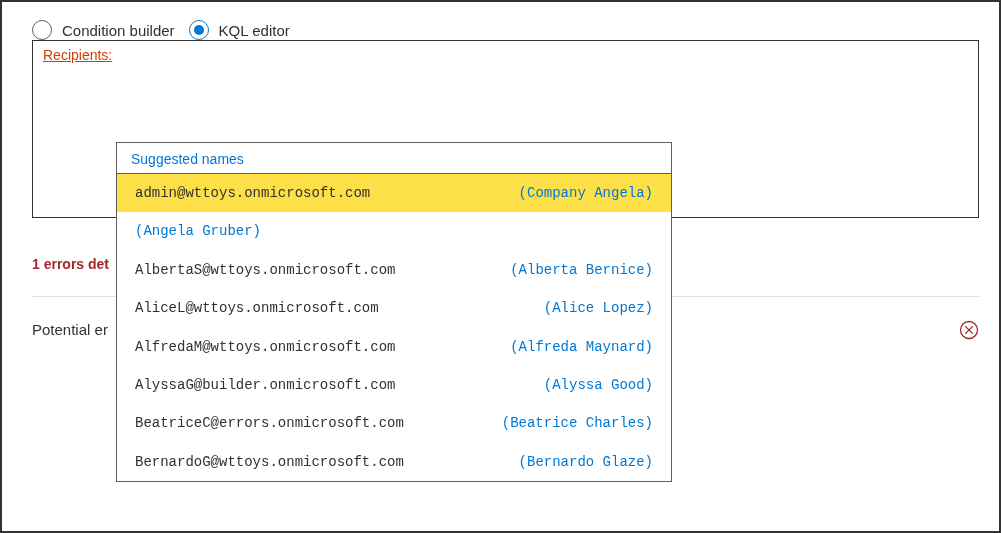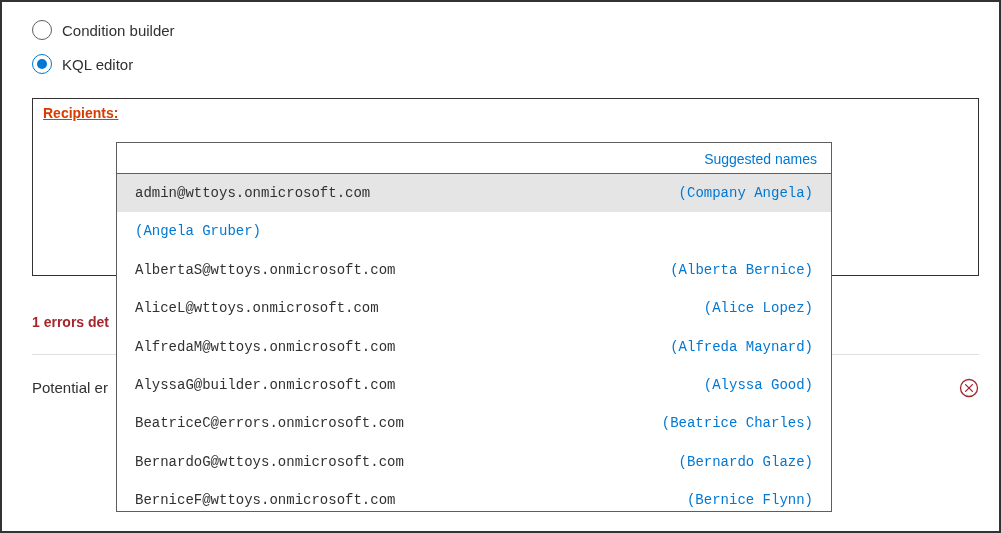--- a/index.html
+++ b/index.html
@@ -14,21 +14,21 @@
       position: relative;
       overflow: hidden;
     }
     .frame {
       position: absolute;
       inset: 0;
       border: 2px solid #333;
       padding: 18px 20px 20px 30px;
     }
     
-    .radios { display: flex; flex-direction: column; gap: 14px; margin-bottom: 24px; }
+    .radios { display: flex; flex-direction: row; gap: 14px; }
     .radio-row { display: flex; align-items: center; gap: 10px; cursor: pointer; }
     .radio {
       width: 20px; height: 20px; border-radius: 50%;
       border: 1px solid #605e5c; display: flex; align-items: center; justify-content: center;
       flex-shrink: 0;
     }
     .radio.selected { border-color: #0078d4; }
     .radio.selected .dot {
       width: 10px; height: 10px; border-radius: 50%; background: #0078d4;
     }
@@ -37,21 +37,21 @@
     
     .editor-box {
       border: 1px solid #323130;
       height: 178px;
       padding: 6px 10px;
       position: relative;
       background: #fff;
     }
     .editor-label {
       color: #d83b01;
-      font-weight: 700;
+      font-weight: 400;
       text-decoration: underline;
       font-size: 14px;
     }
 
     
     .errors-line {
       color: #a4262c;
       font-weight: 600;
       font-size: 14px;
       margin-top: 38px;
@@ -68,47 +68,46 @@
       font-size: 15px;
       height: 48px;
     }
     .close-icon svg { display: block; }
 
     
     .suggest {
       position: absolute;
       left: 114px;
       top: 140px;
-      width: 716px;
+      width: 556px;
       border: 1px solid #605e5c;
       background: #ffffff;
       box-shadow: none;
       z-index: 10;
       font-family: "Consolas", "Courier New", monospace;
       font-size: 14px;
       max-height: 370px;
       overflow: hidden;
-      text-align: right;
     }
     .suggest-header {
       color: #0078d4;
       font-family: "Segoe UI", Arial, sans-serif;
       font-size: 14px;
       padding: 8px 14px 6px 14px;
       border-bottom: 1px solid #0078d4;
     }
     .suggest-item {
       display: flex;
       justify-content: space-between;
       align-items: center;
       padding: 8px 18px;
       cursor: pointer;
       line-height: 1.6;
     }
-    .suggest-item.highlight { background: #e5e5e5; }
+    .suggest-item.highlight { background: #fde047; }
     .suggest-email { color: #323130; }
     .suggest-name { color: #0078d4; }
   </style>
 </head>
 <body>
 
 <div class="frame">
 
   <div class="radios">
     <div class="radio-row">
@@ -168,20 +167,16 @@
           <span class="suggest-name">(Alyssa Good)</span>
         </div>
         <div class="suggest-item">
           <span class="suggest-email">BeatriceC@errors.onmicrosoft.com</span>
           <span class="suggest-name">(Beatrice Charles)</span>
         </div>
         <div class="suggest-item">
           <span class="suggest-email">BernardoG@wttoys.onmicrosoft.com</span>
           <span class="suggest-name">(Bernardo Glaze)</span>
         </div>
-        <div class="suggest-item">
-          <span class="suggest-email">BerniceF@wttoys.onmicrosoft.com</span>
-          <span class="suggest-name">(Bernice Flynn)</span>
-        </div>
       </div>
   </div>
 
 </div>
 
 </body></html>

